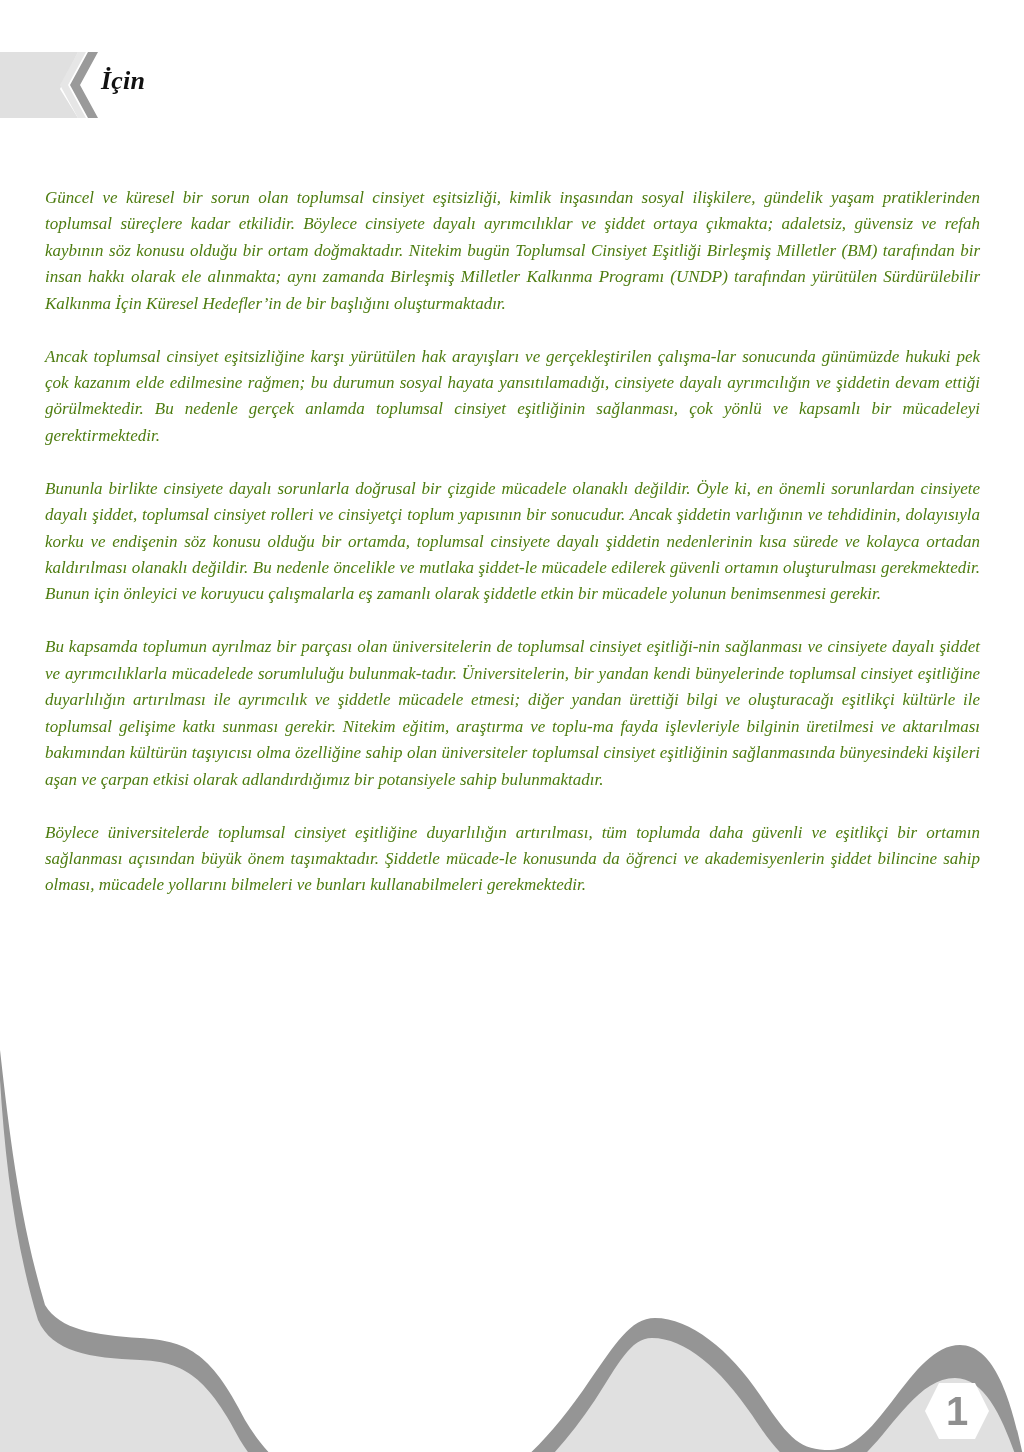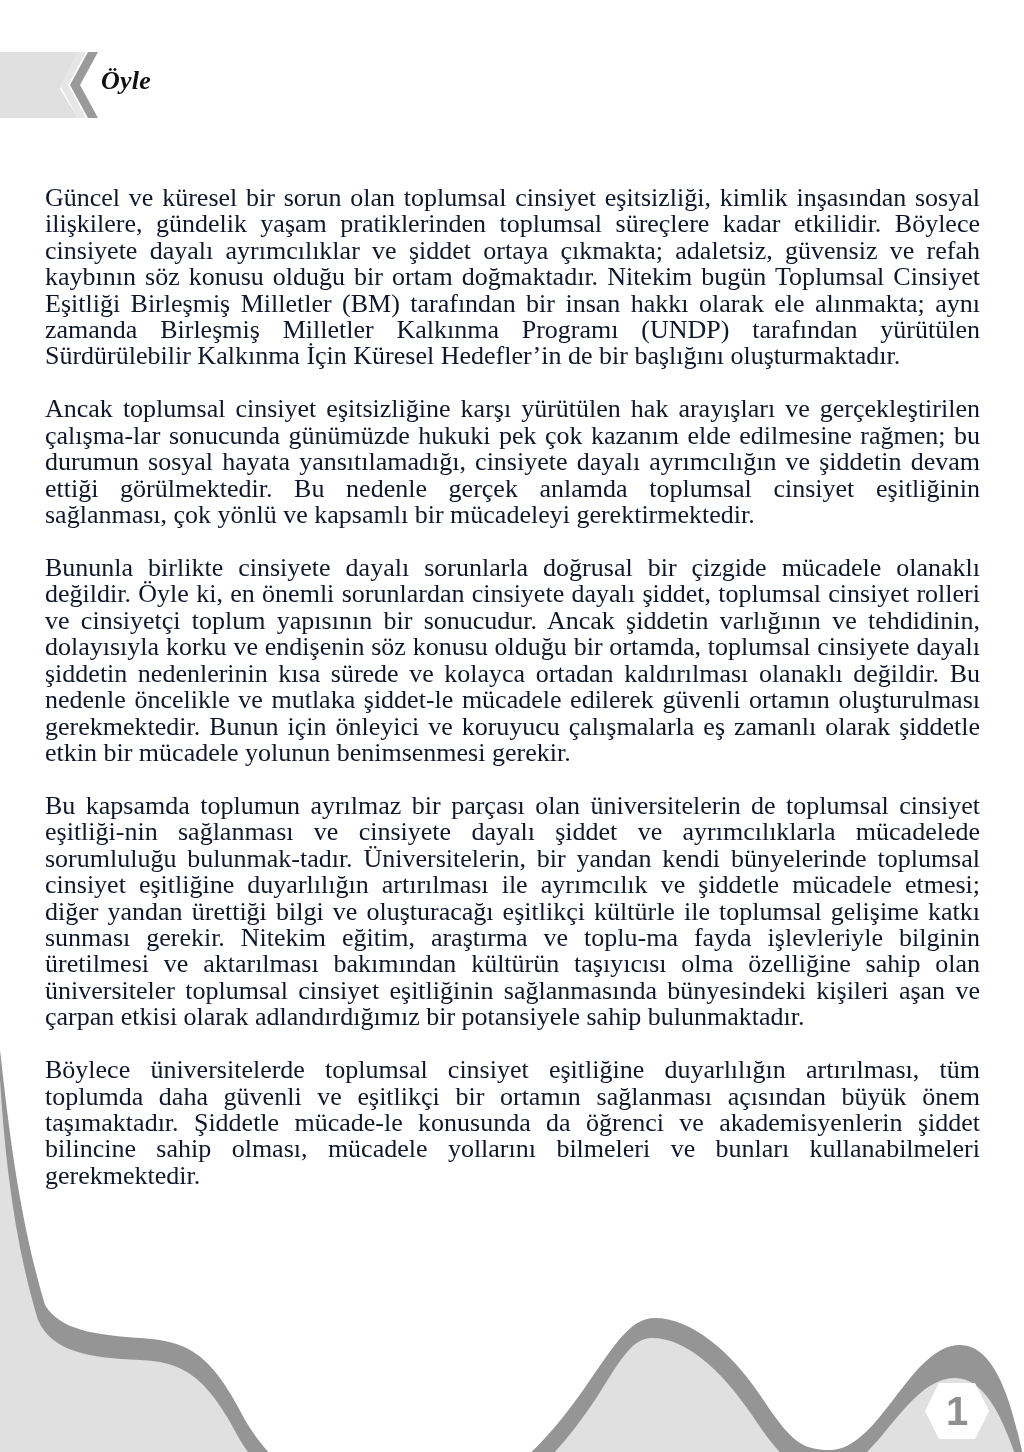--- a/index.html
+++ b/index.html
@@ -39,26 +39,27 @@
       margin: 0;
       letter-spacing: 0.2px;
     }
     .content {
       position: absolute;
       left: 45px;
       top: 185px;
       width: 935px;
     }
     .para {
-      font-size: 26px;
+      font-style: italic;
+      font-size: 17px;
       line-height: 26.4px;
       text-align: justify;
       margin: 0 0 26.6px 0;
       hyphens: manual;
-      color: #0f172a;
+      color: #4d7c0f;
     }
     .bottom-deco {
       position: absolute;
       left: 0;
       top: 1000px;
       width: 1024px;
       height: 452px;
       pointer-events: none;
     }
     .page-number-badge {
@@ -92,21 +93,21 @@
 
 <div class="header-band">
   <svg width="1024" height="150" viewBox="0 0 1024 150">
 
     <polygon points="0,52 78,52 60,89 78,118 0,118" fill="#e0e0e0"></polygon>
 
     <polygon points="78,52 86,52 68,85 86,118 78,118 60,85" fill="#e6e6e6"></polygon>
 
     <polygon points="88,52 98,52 80,85 98,118 88,118 70,85" fill="#9a9a9a"></polygon>
   </svg>
-  <h1 class="page-title">Öyle</h1>
+  <h1 class="page-title">İçin</h1>
 </div>
 
 <div class="content">
   <p class="para">Güncel ve küresel bir sorun olan toplumsal cinsiyet eşitsizliği, kimlik inşasından sosyal ilişkilere, gündelik yaşam pratiklerinden toplumsal süreçlere kadar etkilidir. Böylece cinsiyete dayalı ayrımcılıklar ve şiddet ortaya çıkmakta; adaletsiz, güvensiz ve refah kaybının söz konusu olduğu bir ortam doğmaktadır. Nitekim bugün Toplumsal Cinsiyet Eşitliği Birleşmiş Milletler (BM) tarafından bir insan hakkı olarak ele alınmakta; aynı zamanda Birleşmiş Milletler Kalkınma Programı (UNDP) tarafından yürütülen Sürdürülebilir Kalkınma İçin Küresel Hedefler’in de bir başlığını oluşturmaktadır.</p>
   <p class="para">Ancak toplumsal cinsiyet eşitsizliğine karşı yürütülen hak arayışları ve gerçekleştirilen çalışma-lar sonucunda günümüzde hukuki pek çok kazanım elde edilmesine rağmen; bu durumun sosyal hayata yansıtılamadığı, cinsiyete dayalı ayrımcılığın ve şiddetin devam ettiği görülmektedir. Bu nedenle gerçek anlamda toplumsal cinsiyet eşitliğinin sağlanması, çok yönlü ve kapsamlı bir mücadeleyi gerektirmektedir.</p>
   <p class="para">Bununla birlikte cinsiyete dayalı sorunlarla doğrusal bir çizgide mücadele olanaklı değildir. Öyle ki, en önemli sorunlardan cinsiyete dayalı şiddet, toplumsal cinsiyet rolleri ve cinsiyetçi toplum yapısının bir sonucudur. Ancak şiddetin varlığının ve tehdidinin, dolayısıyla korku ve endişenin söz konusu olduğu bir ortamda, toplumsal cinsiyete dayalı şiddetin nedenlerinin kısa sürede ve kolayca ortadan kaldırılması olanaklı değildir. Bu nedenle öncelikle ve mutlaka şiddet-le mücadele edilerek güvenli ortamın oluşturulması gerekmektedir. Bunun için önleyici ve koruyucu çalışmalarla eş zamanlı olarak şiddetle etkin bir mücadele yolunun benimsenmesi gerekir.</p>
   <p class="para">Bu kapsamda toplumun ayrılmaz bir parçası olan üniversitelerin de toplumsal cinsiyet eşitliği-nin sağlanması ve cinsiyete dayalı şiddet ve ayrımcılıklarla mücadelede sorumluluğu bulunmak-tadır.  Üniversitelerin, bir yandan kendi bünyelerinde toplumsal cinsiyet eşitliğine duyarlılığın artırılması ile ayrımcılık ve şiddetle mücadele etmesi; diğer yandan ürettiği bilgi ve oluşturacağı eşitlikçi kültürle ile toplumsal gelişime katkı sunması gerekir. Nitekim eğitim, araştırma ve toplu-ma fayda işlevleriyle bilginin üretilmesi ve aktarılması bakımından kültürün taşıyıcısı olma özelliğine sahip olan üniversiteler toplumsal cinsiyet eşitliğinin sağlanmasında bünyesindeki kişileri aşan ve çarpan etkisi olarak adlandırdığımız bir potansiyele sahip bulunmaktadır.</p>
   <p class="para">Böylece üniversitelerde toplumsal cinsiyet eşitliğine duyarlılığın artırılması, tüm toplumda daha güvenli ve eşitlikçi bir ortamın sağlanması açısından büyük önem taşımaktadır. Şiddetle mücade-le konusunda da öğrenci ve akademisyenlerin şiddet bilincine sahip olması, mücadele yollarını bilmeleri ve bunları kullanabilmeleri gerekmektedir.</p>
 </div>
 

